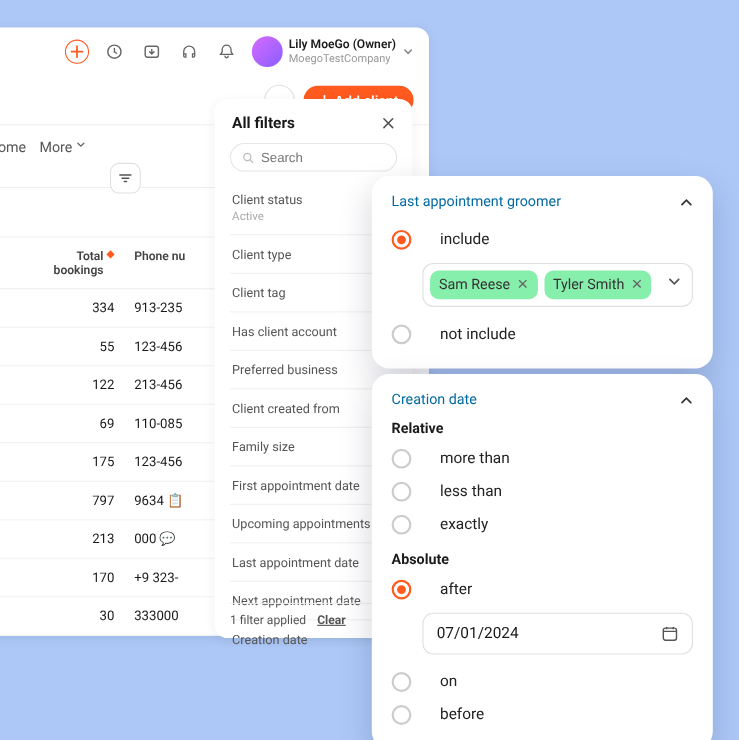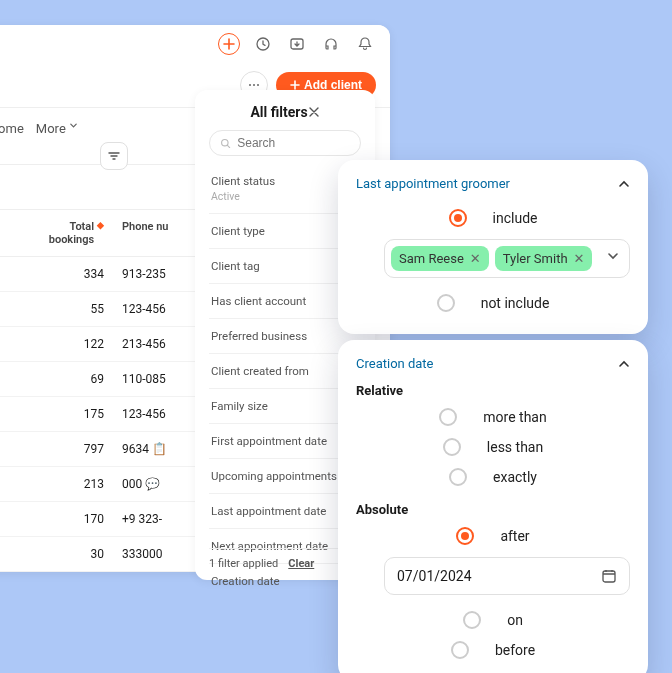--- a/index.html
+++ b/index.html
@@ -112,21 +112,21 @@
 
 
 .filters-panel {
   position: absolute;
   top: 90px; left: 195px;
   width: 180px; height: 490px;
   background: #fff; border-radius: 12px;
   box-shadow: 0 2px 10px rgba(0,0,0,0.06);
   padding: 14px 14px 10px;
 }
-.filters-head { display: flex; align-items: center; justify-content: center; margin-bottom: 10px; padding: 0 2px; }
+.filters-head { display: flex; align-items: center; justify-content: space-between; margin-bottom: 10px; padding: 0 2px; }
 .filters-head h3 { font-size: 14px; font-weight: 700; }
 .close-x { cursor: pointer; color: #555; }
 .search-box {
   display: flex; align-items: center; gap: 6px;
   border: 1px solid #e6e6e6; border-radius: 16px;
   padding: 5px 10px; color: #999; margin-bottom: 8px;
 }
 .search-box input { border: none; outline: none; font-size: 12px; width: 100%; }
 .filter-item {
   padding: 10px 2px; font-size: 11.5px; color: #555;
@@ -147,21 +147,21 @@
   position: absolute; background: #fff; border-radius: 16px;
   box-shadow: 0 12px 30px rgba(20,30,60,0.18);
   padding: 16px 18px; width: 310px;
 }
 .card-groomer { top: 160px; left: 338px; }
 .card-date { top: 340px; left: 338px; }
 
 .card-head { display: flex; justify-content: space-between; align-items: center; margin-bottom: 12px; }
 .card-title { font-size: 13px; color: #0369a1; }
 
-.radio-row { display: flex; align-items: center; gap: 26px; padding: 6px 0; justify-content: center; }
+.radio-row { display: flex; align-items: center; gap: 26px; padding: 6px 0; }
 .radio {
   width: 18px; height: 18px; border-radius: 50%;
   border: 2px solid #ccc; display: inline-block; position: relative;
 }
 .radio.checked { border-color: #ff5a1f; }
 .radio.checked::after {
   content: ""; position: absolute; top: 3px; left: 3px;
   width: 8px; height: 8px; background: #ff5a1f; border-radius: 50%;
 }
 .radio-label { font-size: 14px; color: #222; }
@@ -217,20 +217,30 @@
     <span class="icon-btn">
       <svg width="16" height="16" viewBox="0 0 16 16">
           <path d="M3 10V8a5 5 0 0110 0v2M3 10v2a1 1 0 001 1h1v-3H3zm10 0h-2v3h1a1 1 0 001-1v-2z" stroke="currentColor" stroke-width="1.2" fill="none"></path>
         </svg>
     </span>
     <span class="icon-btn">
       <svg width="16" height="16" viewBox="0 0 16 16">
           <path d="M8 2a4 4 0 00-4 4v2l-1.5 2.5h11L12 8V6a4 4 0 00-4-4zM6.5 12a1.5 1.5 0 003 0" stroke="currentColor" stroke-width="1.2" fill="none" stroke-linecap="round"></path>
         </svg>
     </span>
+    <div class="user-block">
+      <div class="avatar"></div>
+      <div class="user-text">
+        <span class="user-name">Lily MoeGo (Owner)</span>
+        <span class="user-company">MoegoTestCompany</span>
+      </div>
+      <svg width="10" height="10" viewBox="0 0 10 10">
+          <path d="M2 3.5L5 6.5 8 3.5" stroke="#888" stroke-width="1.4" fill="none" stroke-linecap="round"></path>
+        </svg>
+    </div>
   </div>
 
   <div class="toolbar">
     <span class="pill-icon">
       <svg width="14" height="14" viewBox="0 0 14 14">
           <circle cx="3" cy="7" r="1" fill="currentColor"></circle>
           <circle cx="7" cy="7" r="1" fill="currentColor"></circle>
           <circle cx="11" cy="7" r="1" fill="currentColor"></circle>
         </svg>
     </span>

